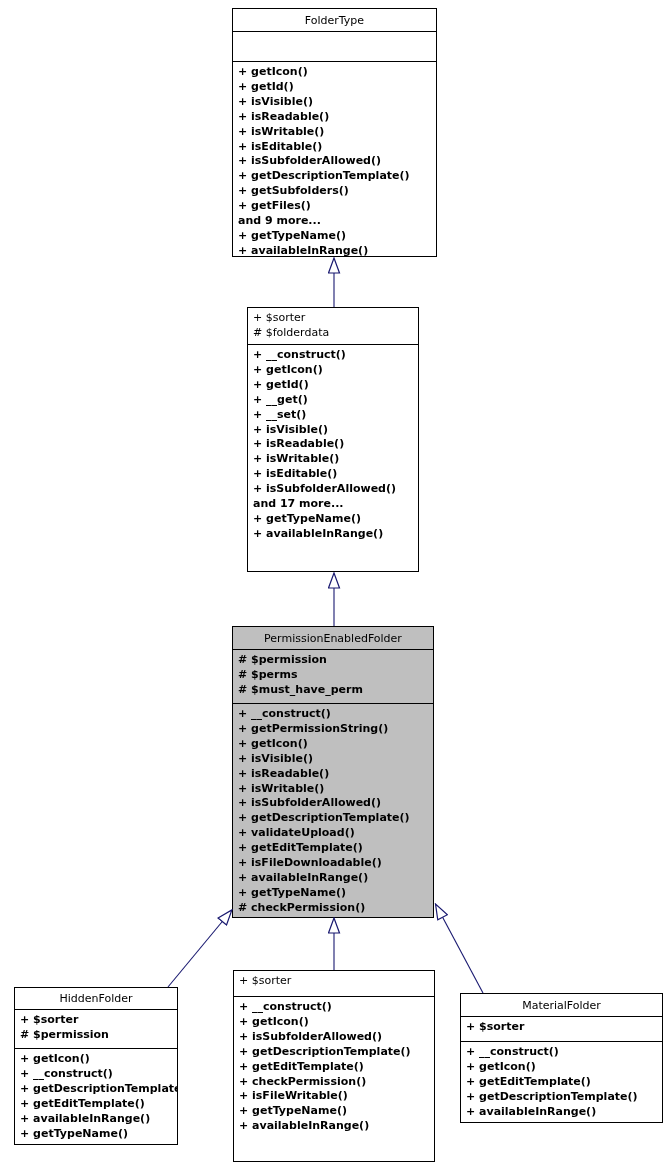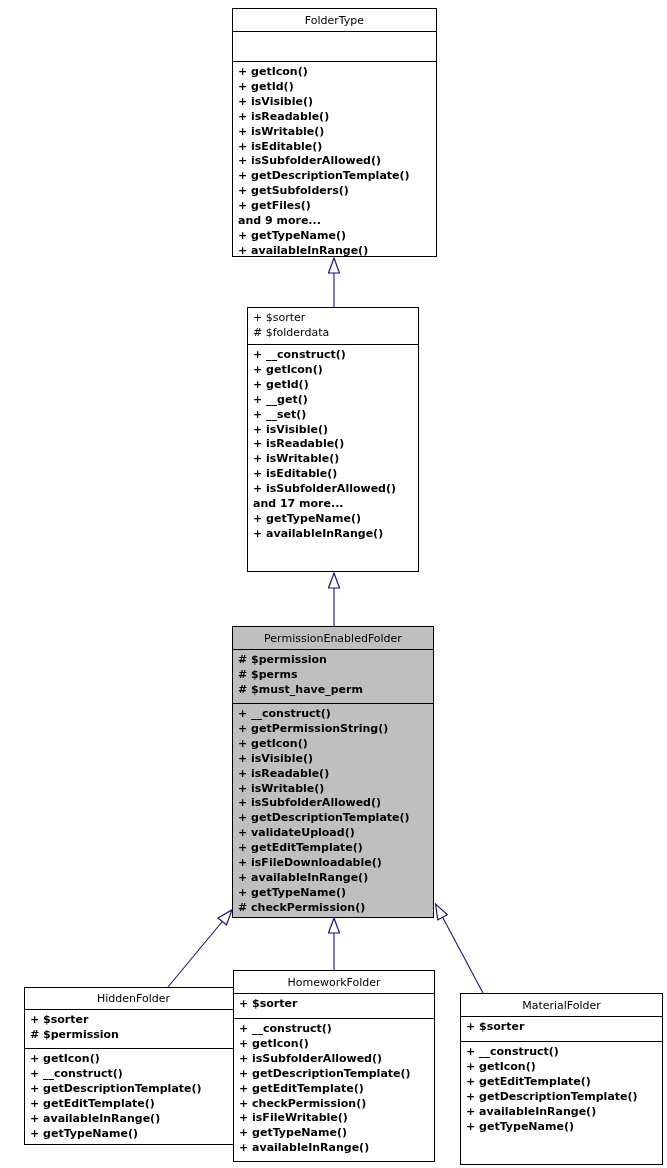--- a/index.html
+++ b/index.html
@@ -122,59 +122,56 @@
         <div class="member-line">+ getDescriptionTemplate()</div>
         <div class="member-line">+ validateUpload()</div>
         <div class="member-line">+ getEditTemplate()</div>
         <div class="member-line">+ isFileDownloadable()</div>
         <div class="member-line">+ availableInRange()</div>
         <div class="member-line">+ getTypeName()</div>
         <div class="member-line"># checkPermission()</div>
       </div>
   </div>
 
-  <div class="uml-node" style="left:24px; top:987px; width:219px; height:158px">
+  <div class="uml-node" style="left:14px; top:987px; width:164px; height:158px">
     <div class="sec title" style="height:21px">
       <span>HiddenFolder</span>
     </div>
     <div class="sec attrs" style="height:39px">
         <div class="member-line">+ $sorter</div>
         <div class="member-line"># $permission</div>
       </div>
     <div class="sec methods">
         <div class="member-line">+ getIcon()</div>
         <div class="member-line">+ __construct()</div>
         <div class="member-line">+ getDescriptionTemplate()</div>
         <div class="member-line">+ getEditTemplate()</div>
         <div class="member-line">+ availableInRange()</div>
         <div class="member-line">+ getTypeName()</div>
       </div>
   </div>
 
   <div class="uml-node" style="left:233px; top:970px; width:202px; height:192px">
-    <div class="sec title" style="height:22px">
-      <span>HomeworkFolder</span>
-    </div>
     <div class="sec attrs" style="height:25px">
         <div class="member-line">+ $sorter</div>
       </div>
     <div class="sec methods">
         <div class="member-line">+ __construct()</div>
         <div class="member-line">+ getIcon()</div>
         <div class="member-line">+ isSubfolderAllowed()</div>
         <div class="member-line">+ getDescriptionTemplate()</div>
         <div class="member-line">+ getEditTemplate()</div>
         <div class="member-line">+ checkPermission()</div>
         <div class="member-line">+ isFileWritable()</div>
         <div class="member-line">+ getTypeName()</div>
         <div class="member-line">+ availableInRange()</div>
       </div>
   </div>
 
-  <div class="uml-node" style="left:460px; top:993px; width:203px; height:172px">
+  <div class="uml-node" style="left:460px; top:993px; width:203px; height:130px">
     <div class="sec title" style="height:22px">
       <span>MaterialFolder</span>
     </div>
     <div class="sec attrs" style="height:25px">
         <div class="member-line">+ $sorter</div>
       </div>
     <div class="sec methods">
         <div class="member-line">+ __construct()</div>
         <div class="member-line">+ getIcon()</div>
         <div class="member-line">+ getEditTemplate()</div>

